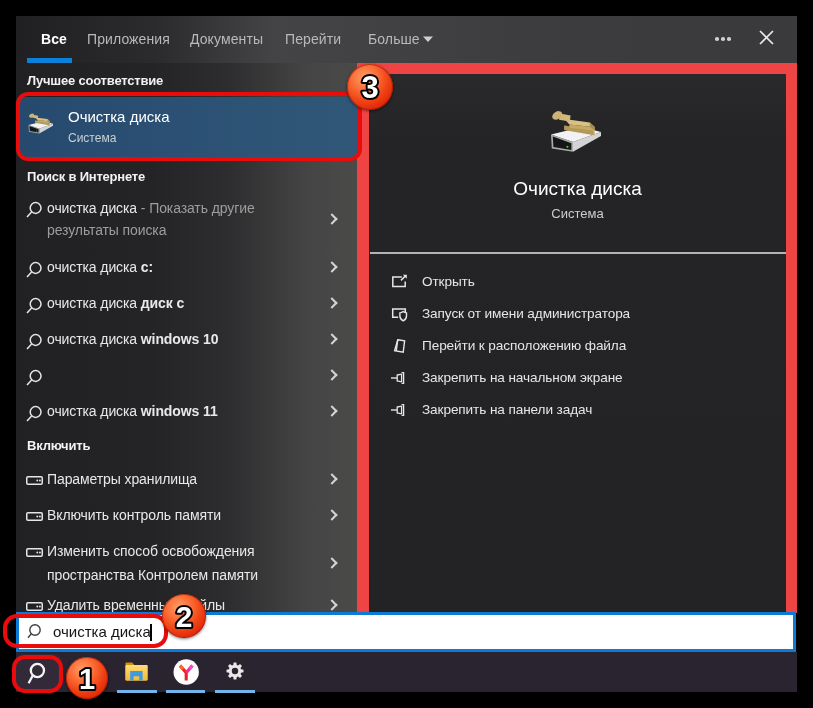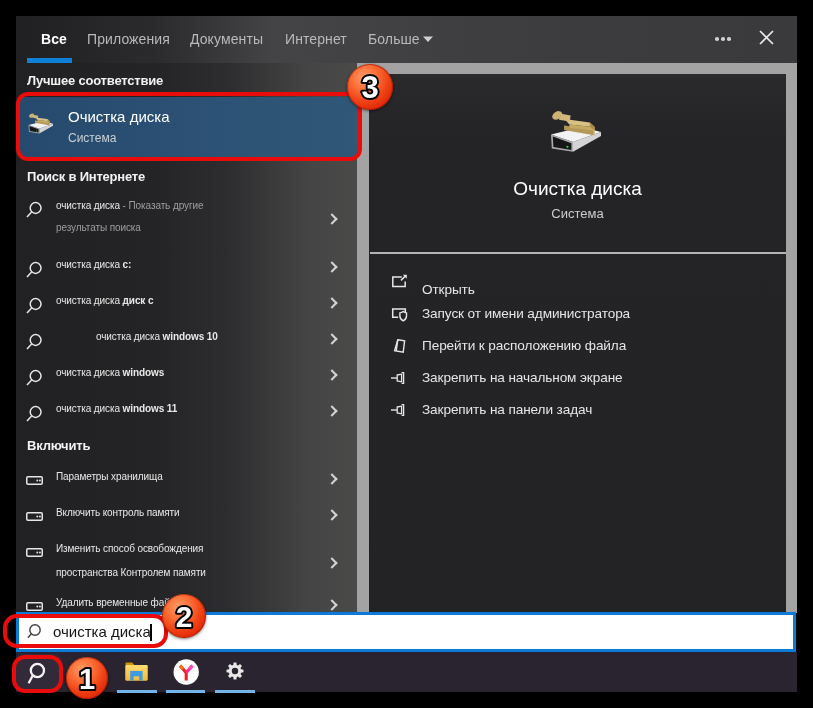--- a/index.html
+++ b/index.html
@@ -1,28 +1,28 @@
 <!DOCTYPE html>
 <html><head><meta charset="utf-8">
 <style>
 *{margin:0;padding:0;box-sizing:border-box;}
 html,body{width:813px;height:708px;background:#000;font-family:"Liberation Sans",sans-serif;overflow:hidden;}
 #stage{position:relative;width:813px;height:708px;background:#000;}
 .abs{position:absolute;}
 
-#win{position:absolute;left:16px;top:16px;width:781px;height:597px;background:#a3a3a3;}
+#win{position:absolute;left:16px;top:16px;width:781px;height:597px;background:#ef4444;}
 #tabbar{position:absolute;left:0;top:0;width:781px;height:47px;
   background:linear-gradient(90deg,#202023 0%,#2b2b2d 18%,#444447 33%,#414144 48%,#3c3c3f 70%,#3a3a3d 100%);}
 .tab{position:absolute;top:15px;font-size:14px;color:#b9b9b9;letter-spacing:0.1px;}
 #tab-underline{position:absolute;left:11px;top:42px;width:45px;height:5px;background:#0d80d8;}
 #lpanel{position:absolute;left:0;top:47px;width:341px;height:550px;
   background:linear-gradient(90deg,#212123 0%,#242426 40%,#2d2d2f 62%,#454545 86%,#4a4a49 100%);}
 #rpanel{position:absolute;left:353px;top:58px;width:417px;height:539px;background:linear-gradient(180deg,#2a2a2d 0%,#242427 12%,#232326 100%);}
 .hdr{position:absolute;left:11px;font-size:13px;font-weight:bold;letter-spacing:-0.2px;color:#f2f2f2;}
-.row-t{position:absolute;left:40px;font-size:10px;letter-spacing:-0.1px;color:#e8e8e8;white-space:nowrap;}
+.row-t{position:absolute;left:31px;font-size:14px;letter-spacing:-0.1px;color:#e8e8e8;white-space:nowrap;}
 .gray{color:#9d9d9d;}
 .chev{position:absolute;left:312px;width:8px;height:8px;border-top:2px solid #d4d4d4;border-right:2px solid #d4d4d4;transform:rotate(45deg);}
 .micon{position:absolute;left:10px;}
 .dicon{position:absolute;left:10px;}
 
 #bm{position:absolute;left:4px;top:34px;width:338px;height:60px;
   background:linear-gradient(90deg,#264a6e 0%,#2b5073 45%,#305778 100%);}
 
 .act-t{position:absolute;left:53px;font-size:13.6px;letter-spacing:-0.1px;color:#e6e6e6;white-space:nowrap;}
 .act-i{position:absolute;left:21px;}
@@ -70,21 +70,21 @@
   <polygon points="10,3.4 20.6,5.4 19.8,11.4 9,9.8" fill="#d2b87a"></polygon>
   <ellipse cx="7.2" cy="5.4" rx="5.4" ry="3.7" fill="#cdb275" transform="rotate(-33 7.2 5.4)"></ellipse>
 </g>
 </defs>
     </svg>
 <div id="win">
   <div id="tabbar">
     <span class="tab" style="left:25px;color:#fff;font-weight:bold;">Все</span>
     <span class="tab" style="left:71px;text-align:right;">Приложения</span>
     <span class="tab" style="left:174px;">Документы</span>
-    <span class="tab" style="left:269px;">Интернет</span>
+    <span class="tab" style="left:269px;">Перейти</span>
     <span class="tab" style="left:352px;">Больше</span>
     <svg class="abs" style="left:406px;top:19px;" width="12" height="8">
           <polygon points="1,1.5 11,1.5 6,7" fill="#cfcfcf"></polygon>
         </svg>
     <div class="abs" style="left:699px;top:21px;width:3.5px;height:3.5px;border-radius:50%;background:#cfcfcf;box-shadow:6px 0 0 #cfcfcf,12px 0 0 #cfcfcf;"></div>
     <svg class="abs" style="left:742px;top:13px;" width="17" height="17">
       <path d="M2,2 L15,15 M15,2 L2,15" stroke="#e8e8e8" stroke-width="1.7"></path>
         </svg>
     <div id="tab-underline"></div>
   </div>
@@ -114,27 +114,26 @@
     <svg class="micon" style="top:233px;" width="17" height="19">
           <circle cx="9.6" cy="8" r="5.4" fill="none" stroke="#e6e6e6" stroke-width="1.5"></circle>
           <line x1="5.6" y1="11.9" x2="1" y2="17" stroke="#e6e6e6" stroke-width="1.5"></line>
         </svg>
     <div class="row-t" style="top:232px;">очистка диска <b>диск с</b></div>
     <div class="chev" style="top:236px;"></div>
     <svg class="micon" style="top:269px;" width="17" height="19">
           <circle cx="9.6" cy="8" r="5.4" fill="none" stroke="#e6e6e6" stroke-width="1.5"></circle>
           <line x1="5.6" y1="11.9" x2="1" y2="17" stroke="#e6e6e6" stroke-width="1.5"></line>
         </svg>
-    <div class="row-t" style="top:268px;margin-left:40px;">очистка диска <b>windows 10</b></div>
+    <div class="row-t" style="top:268px;">очистка диска <b>windows 10</b></div>
     <div class="chev" style="top:272px;"></div>
     <svg class="micon" style="top:305px;" width="17" height="19">
           <circle cx="9.6" cy="8" r="5.4" fill="none" stroke="#e6e6e6" stroke-width="1.5"></circle>
           <line x1="5.6" y1="11.9" x2="1" y2="17" stroke="#e6e6e6" stroke-width="1.5"></line>
         </svg>
-    <div class="row-t" style="top:304px;">очистка диска <b>windows</b></div>
     <div class="chev" style="top:308px;"></div>
     <svg class="micon" style="top:341px;" width="17" height="19">
           <circle cx="9.6" cy="8" r="5.4" fill="none" stroke="#e6e6e6" stroke-width="1.5"></circle>
           <line x1="5.6" y1="11.9" x2="1" y2="17" stroke="#e6e6e6" stroke-width="1.5"></line>
         </svg>
     <div class="row-t" style="top:340px;">очистка диска <b>windows 11</b></div>
     <div class="chev" style="top:344px;"></div>
     <div class="hdr" style="top:375px;">Включить</div>
     <svg class="dicon" style="top:413px;" width="17" height="9">
           <rect x="0.75" y="0.75" width="15.5" height="7.5" rx="1.2" fill="none" stroke="#e6e6e6" stroke-width="1.5"></rect>
@@ -171,21 +170,21 @@
           <use href="#dc"></use>
         </svg>
     <div class="abs" style="left:0;top:104px;width:417px;text-align:center;font-size:19px;color:#fff;">Очистка диска</div>
     <div class="abs" style="left:0;top:132px;width:417px;text-align:center;font-size:13px;color:#cdcdcd;">Система</div>
     <div class="abs" style="left:1px;top:178px;width:416px;height:2px;background:#b3b3b3;"></div>
     <svg class="act-i" style="left:22px;top:200px;" width="17" height="16">
           <path d="M10.8,3.1 H1.8 V12.4 H14.2 V7.4" fill="none" stroke="#e6e6e6" stroke-width="1.5"></path>
           <line x1="10" y1="6.4" x2="14.4" y2="2" stroke="#e6e6e6" stroke-width="1.5"></line>
           <polygon points="11.8,0.8 15.8,0.8 15.8,4.8" fill="#e6e6e6"></polygon>
         </svg>
-    <div class="act-t" style="top:199.5px;margin-top:8px;">Открыть</div>
+    <div class="act-t" style="top:199.5px;">Открыть</div>
     <svg class="act-i" style="left:22px;top:232px;" width="18" height="17">
           <path d="M7.2,11.2 H1.7 V3 H14.3 V6.2" fill="none" stroke="#e6e6e6" stroke-width="1.5"></path>
           <path d="M12.2,5.6 c1,0.9 2.1,1.3 3.3,1.3 v3.1 c0,2.3 -1.7,4 -3.3,4.8 c-1.6,-0.8 -3.3,-2.5 -3.3,-4.8 V6.9 c1.2,0 2.3,-0.4 3.3,-1.3 z" fill="#232326" stroke="#e6e6e6" stroke-width="1.4"></path>
         </svg>
     <div class="act-t" style="top:231.5px;">Запуск от имени администратора</div>
     <svg class="act-i" style="left:23px;top:264px;" width="16" height="16">
           <path d="M5.8,1.7 L12.6,2.8 L11.2,14.3 L2.6,12.8 Z" fill="none" stroke="#e6e6e6" stroke-width="1.4"></path>
           <path d="M5.8,1.7 L4.2,13" fill="none" stroke="#e6e6e6" stroke-width="1.4"></path>
         </svg>
     <div class="act-t" style="top:263.5px;text-align:center;">Перейти к расположению файла</div>

